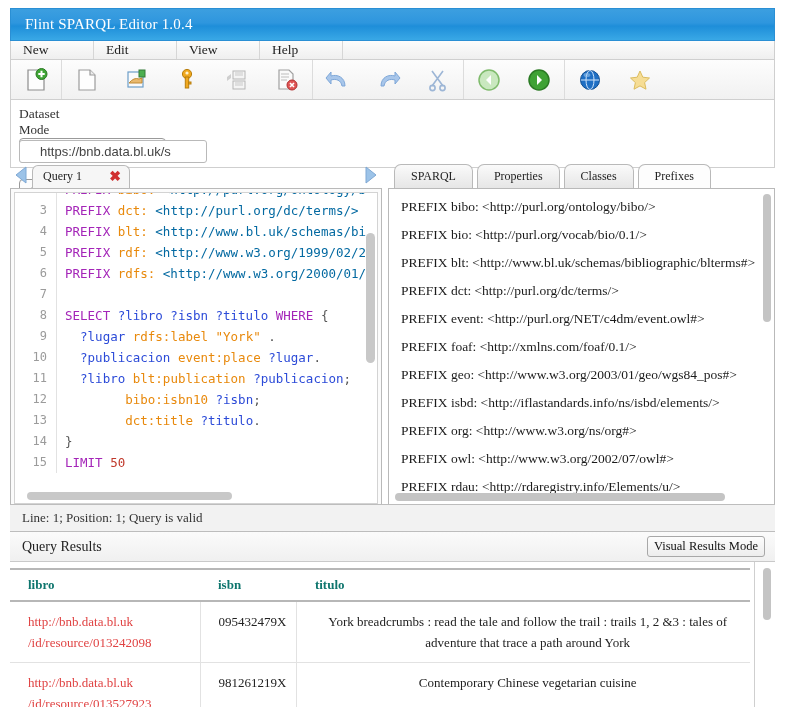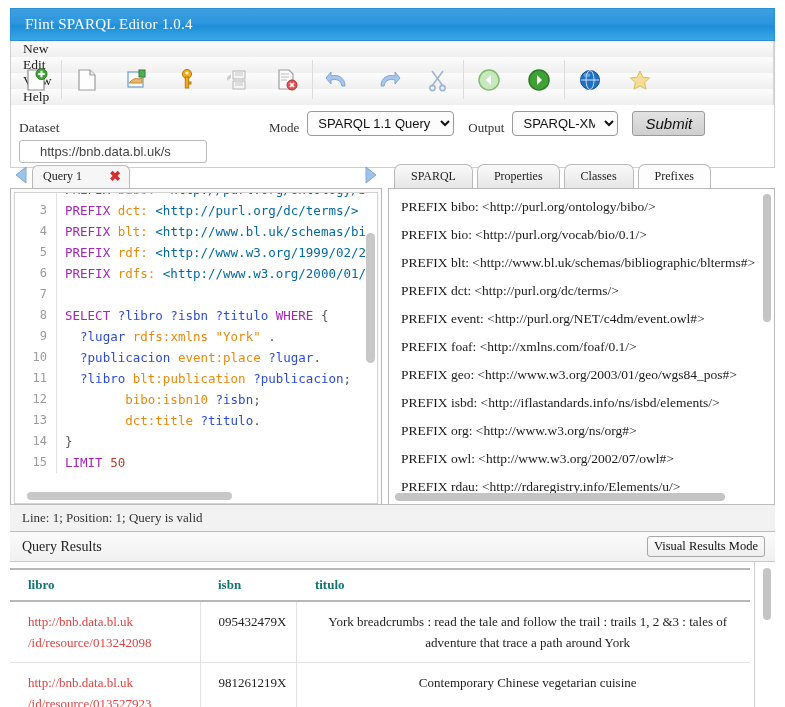--- a/index.html
+++ b/index.html
@@ -33,21 +33,20 @@
 
   
   .menubar {
     margin: 0 10px;
     height: 19px;
     background: linear-gradient(to bottom,#fbfbfb,#eeeeee);
     border: 1px solid #cfcfcf;
     border-top: none;
     display: flex;
     align-items: stretch;
-    flex-direction: column;
   }
   .menuitem {
     min-width: 83px;
     display: flex; align-items: center;
     padding: 0 12px;
     font-size: 13.5px;
     color: #222;
     border-right: 1px solid #d6d6d6;
     cursor: default;
     background: linear-gradient(to bottom,#fcfcfc,#efefef);
@@ -76,23 +75,24 @@
   
   .ctlrow {
     margin: 0 10px;
     border: 1px solid #cfcfcf;
     border-top: none;
     background: #fff;
     padding: 6px 8px 4px 8px;
   }
   .ctlline {
     display: flex;
-    align-items: flex-end;
+    align-items: flex-start;
     gap: 0;
     height: 30px;
+    flex-direction: column;
   }
   .lbl-dataset { font-size: 13.5px; color: #333; width: 250px; }
   .lbl-mode { font-size: 13px; color: #333; margin-right: 8px; }
   .lbl-output { font-size: 13px; color: #333; margin: 0 8px 0 14px; }
   select.combo {
     font-family: "Liberation Sans", sans-serif;
     font-size: 13px;
     padding: 3px 6px;
     border: 1px solid #9a9a9a;
     border-radius: 4px;
@@ -489,21 +489,21 @@
       <div class="editor-wrap">
         <div class="editor">
           <div class="code" id="code-lines">
               <div class="cline"><div class="gutter">2</div><div class="ctext"><span class="k-kw">PREFIX </span><span class="k-pfx">bibo: </span><span class="k-iri">&lt;http://purl.org/ontology/b</span></div></div>
               <div class="cline"><div class="gutter">3</div><div class="ctext"><span class="k-kw">PREFIX </span><span class="k-pfx">dct: </span><span class="k-iri">&lt;http://purl.org/dc/terms/&gt;</span></div></div>
               <div class="cline"><div class="gutter">4</div><div class="ctext"><span class="k-kw">PREFIX </span><span class="k-pfx">blt: </span><span class="k-iri">&lt;http://www.bl.uk/schemas/bi</span></div></div>
               <div class="cline"><div class="gutter">5</div><div class="ctext"><span class="k-kw">PREFIX </span><span class="k-pfx">rdf: </span><span class="k-iri">&lt;http://www.w3.org/1999/02/2</span></div></div>
               <div class="cline"><div class="gutter">6</div><div class="ctext"><span class="k-kw">PREFIX </span><span class="k-pfx">rdfs: </span><span class="k-iri">&lt;http://www.w3.org/2000/01/</span></div></div>
               <div class="cline"><div class="gutter">7</div><div class="ctext"></div></div>
               <div class="cline"><div class="gutter">8</div><div class="ctext"><span class="k-kw">SELECT </span><span class="k-var">?libro ?isbn ?titulo </span><span class="k-kw">WHERE </span><span class="k-brace">{</span></div></div>
-              <div class="cline"><div class="gutter">9</div><div class="ctext"><span class="k-punc">  </span><span class="k-var">?lugar </span><span class="k-pfx">rdfs:xmlns </span><span class="k-str">"York" </span><span class="k-punc">.</span></div></div>
+              <div class="cline"><div class="gutter">9</div><div class="ctext"><span class="k-punc">  </span><span class="k-var">?lugar </span><span class="k-pfx">rdfs:label </span><span class="k-str">"York" </span><span class="k-punc">.</span></div></div>
               <div class="cline"><div class="gutter">10</div><div class="ctext"><span class="k-punc">  </span><span class="k-var">?publicacion </span><span class="k-pfx">event:place </span><span class="k-var">?lugar</span><span class="k-punc">.</span></div></div>
               <div class="cline"><div class="gutter">11</div><div class="ctext"><span class="k-punc">  </span><span class="k-var">?libro </span><span class="k-pfx">blt:publication </span><span class="k-var">?publicacion</span><span class="k-punc">;</span></div></div>
               <div class="cline"><div class="gutter">12</div><div class="ctext"><span class="k-punc">        </span><span class="k-pfx">bibo:isbn10 </span><span class="k-var">?isbn</span><span class="k-punc">;</span></div></div>
               <div class="cline"><div class="gutter">13</div><div class="ctext"><span class="k-punc">        </span><span class="k-pfx">dct:title </span><span class="k-var">?titulo</span><span class="k-punc">.</span></div></div>
               <div class="cline"><div class="gutter">14</div><div class="ctext"><span class="k-brace">}</span></div></div>
               <div class="cline"><div class="gutter">15</div><div class="ctext"><span class="k-kw">LIMIT </span><span class="k-num">50</span></div></div>
             </div>
           <div class="ed-vscroll"></div>
           <div class="ed-hscroll"></div>
         </div>

